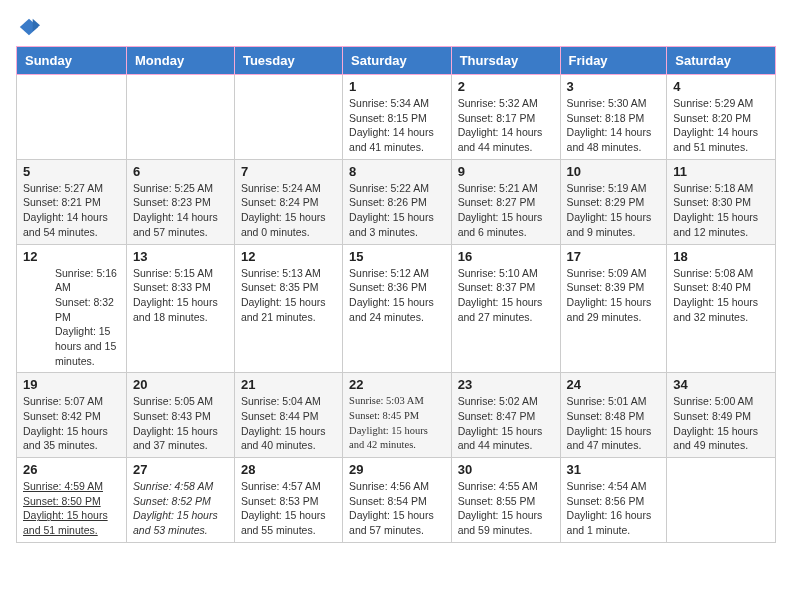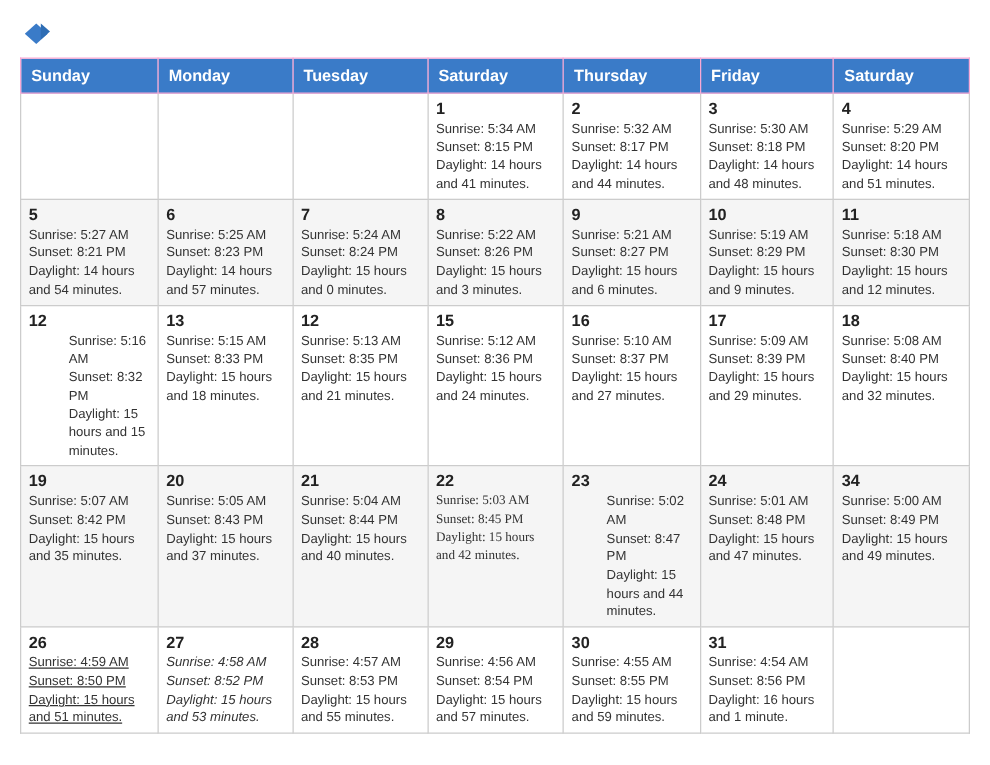--- a/index.html
+++ b/index.html
@@ -264,21 +264,21 @@
 Daylight: 15 hours and 40 minutes.</div>
         </td>
         <td>
           <div class="day-number">22</div>
           <div class="day-info" style="white-space: pre-line; font-family: Liberation Serif, serif;">Sunrise: 5:03 AM
 Sunset: 8:45 PM
 Daylight: 15 hours and 42 minutes.</div>
         </td>
         <td>
           <div class="day-number">23</div>
-          <div class="day-info" style="white-space: pre-line; margin-left: 28px;">Sunrise: 5:02 AM
+          <div class="day-info" style="white-space: pre-line;">Sunrise: 5:02 AM
 Sunset: 8:47 PM
 Daylight: 15 hours and 44 minutes.</div>
         </td>
         <td>
           <div class="day-number">24</div>
           <div class="day-info" style="white-space: pre-line;">Sunrise: 5:01 AM
 Sunset: 8:48 PM
 Daylight: 15 hours and 47 minutes.</div>
         </td>
         <td>

